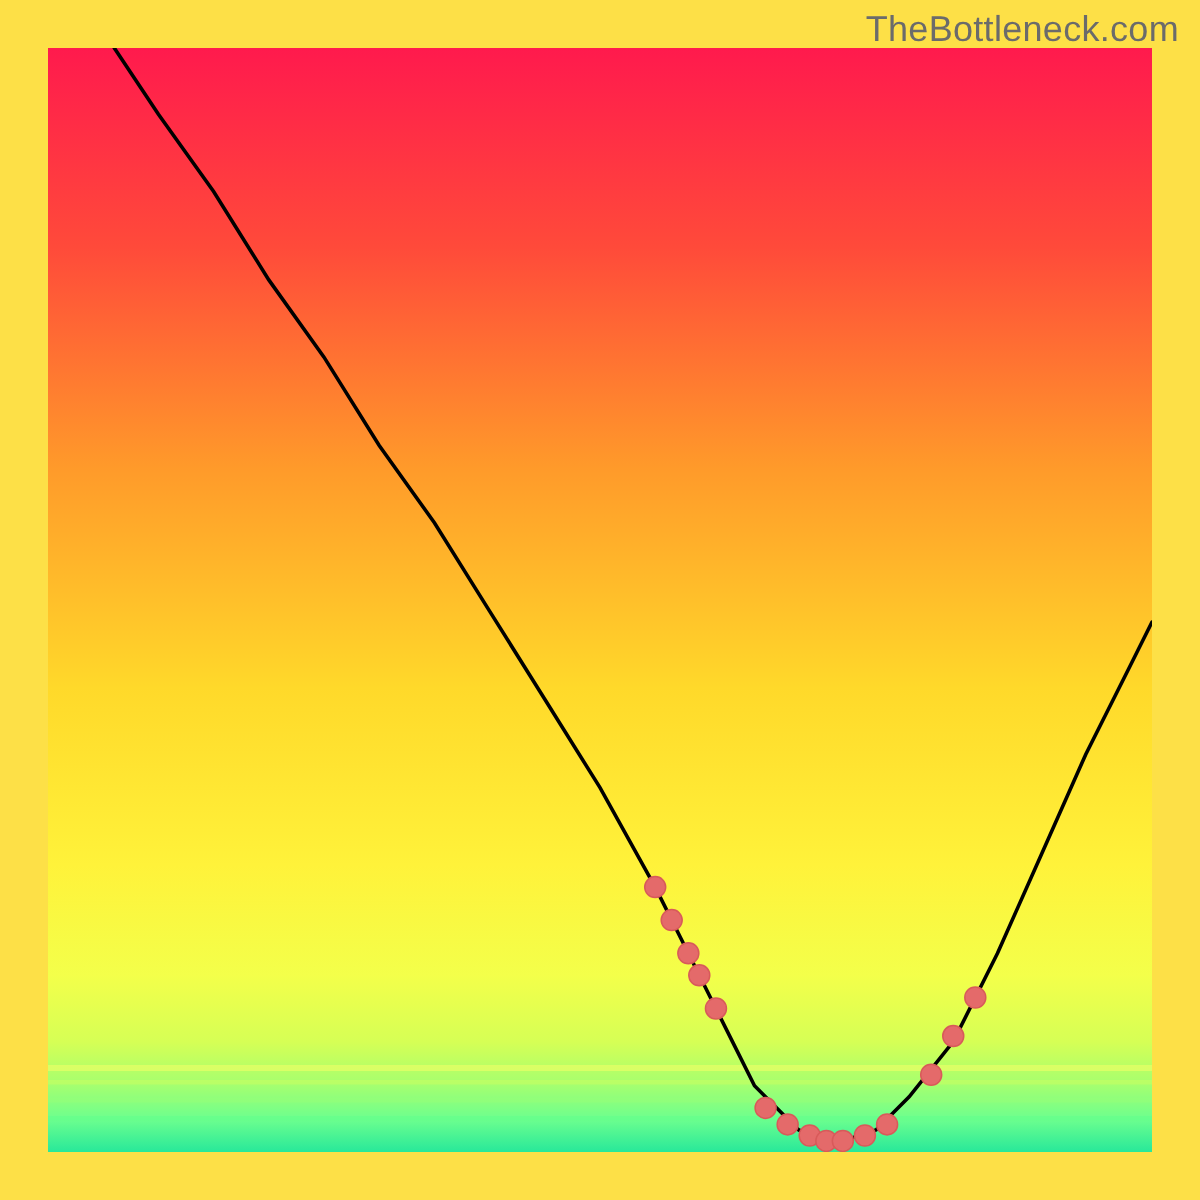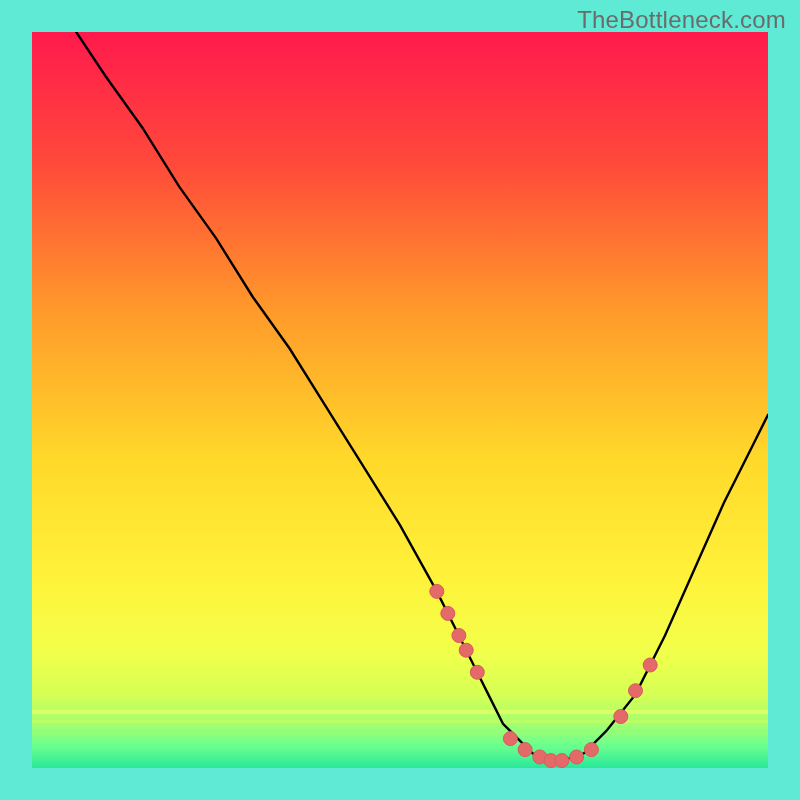--- a/index.html
+++ b/index.html
@@ -10,21 +10,21 @@
     background: #000000;
     overflow: hidden;
     font-family: Arial, Helvetica, sans-serif;
   }
   .frame {
     position: absolute;
     top: 0;
     left: 0;
     width: 800px;
     height: 800px;
-    background: #5eead4;
+    background: #fde047;
   }
   .plot-area {
     position: absolute;
     top: 32px;
     left: 32px;
     width: 736px;
     height: 736px;
     overflow: hidden;
   }
   .gradient {

